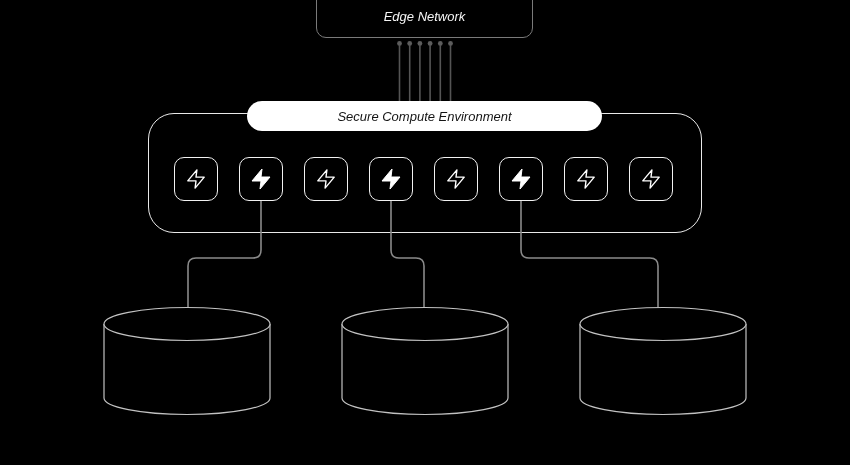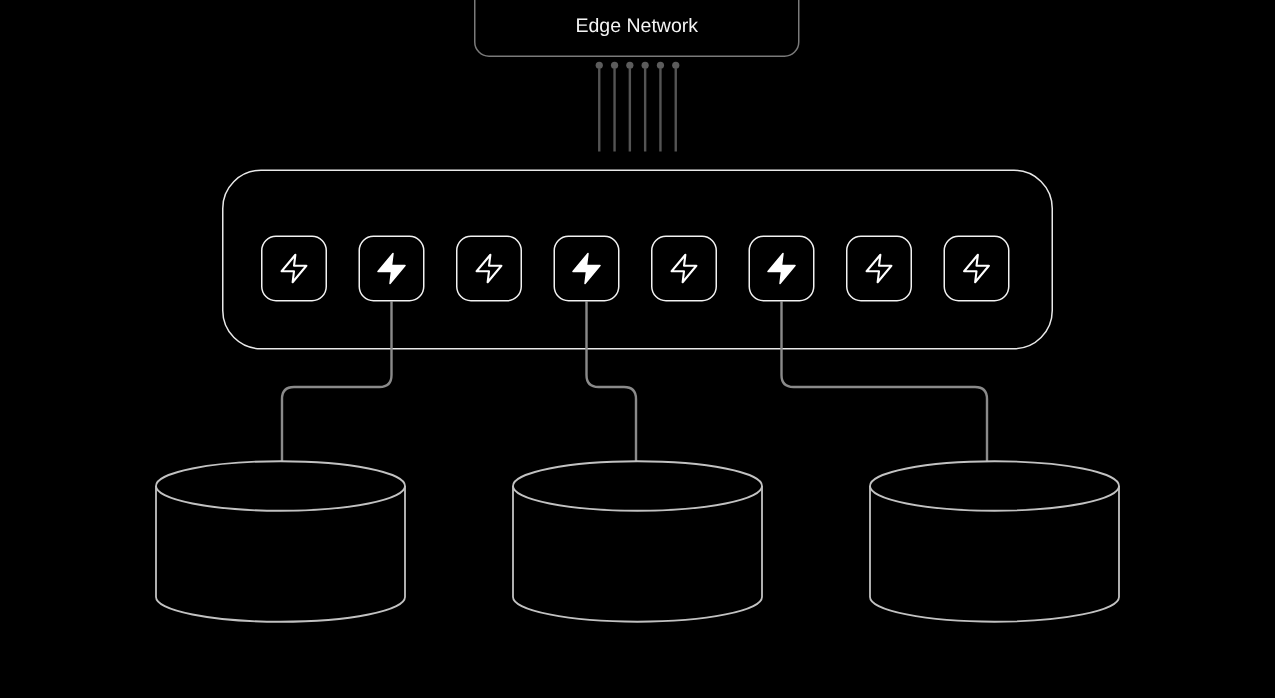--- a/index.html
+++ b/index.html
@@ -9,20 +9,21 @@
     width: 850px;
     height: 465px;
     overflow: hidden;
     font-family: "Liberation Sans", sans-serif;
   }
   .stage {
     position: relative;
     width: 850px;
     height: 465px;
     background: #000;
+    font-style: italic;
   }
   .edge-box {
     position: absolute;
     left: 316px;
     top: -18px;
     width: 217px;
     height: 56px;
     border: 1px solid #7a7a7a;
     border-radius: 10px;
     box-sizing: border-box;
@@ -168,14 +169,17 @@
           <path d="M13 2 L3 14 L12 14 L11 22 L21 10 L12 10 Z" fill="none" stroke="#ffffff" stroke-width="1.5" stroke-linejoin="round"></path>
         </svg>
       </div>
       <div class="node-tile" style="left: 629px;">
         <svg viewBox="0 0 24 24" width="22" height="22">
           <path d="M13 2 L3 14 L12 14 L11 22 L21 10 L12 10 Z" fill="none" stroke="#ffffff" stroke-width="1.5" stroke-linejoin="round"></path>
         </svg>
       </div>
     </div>
 
+  <div class="pill">
+    <span class="label">Secure Compute Environment</span>
+  </div>
 
 </div>
 
 </body></html>

